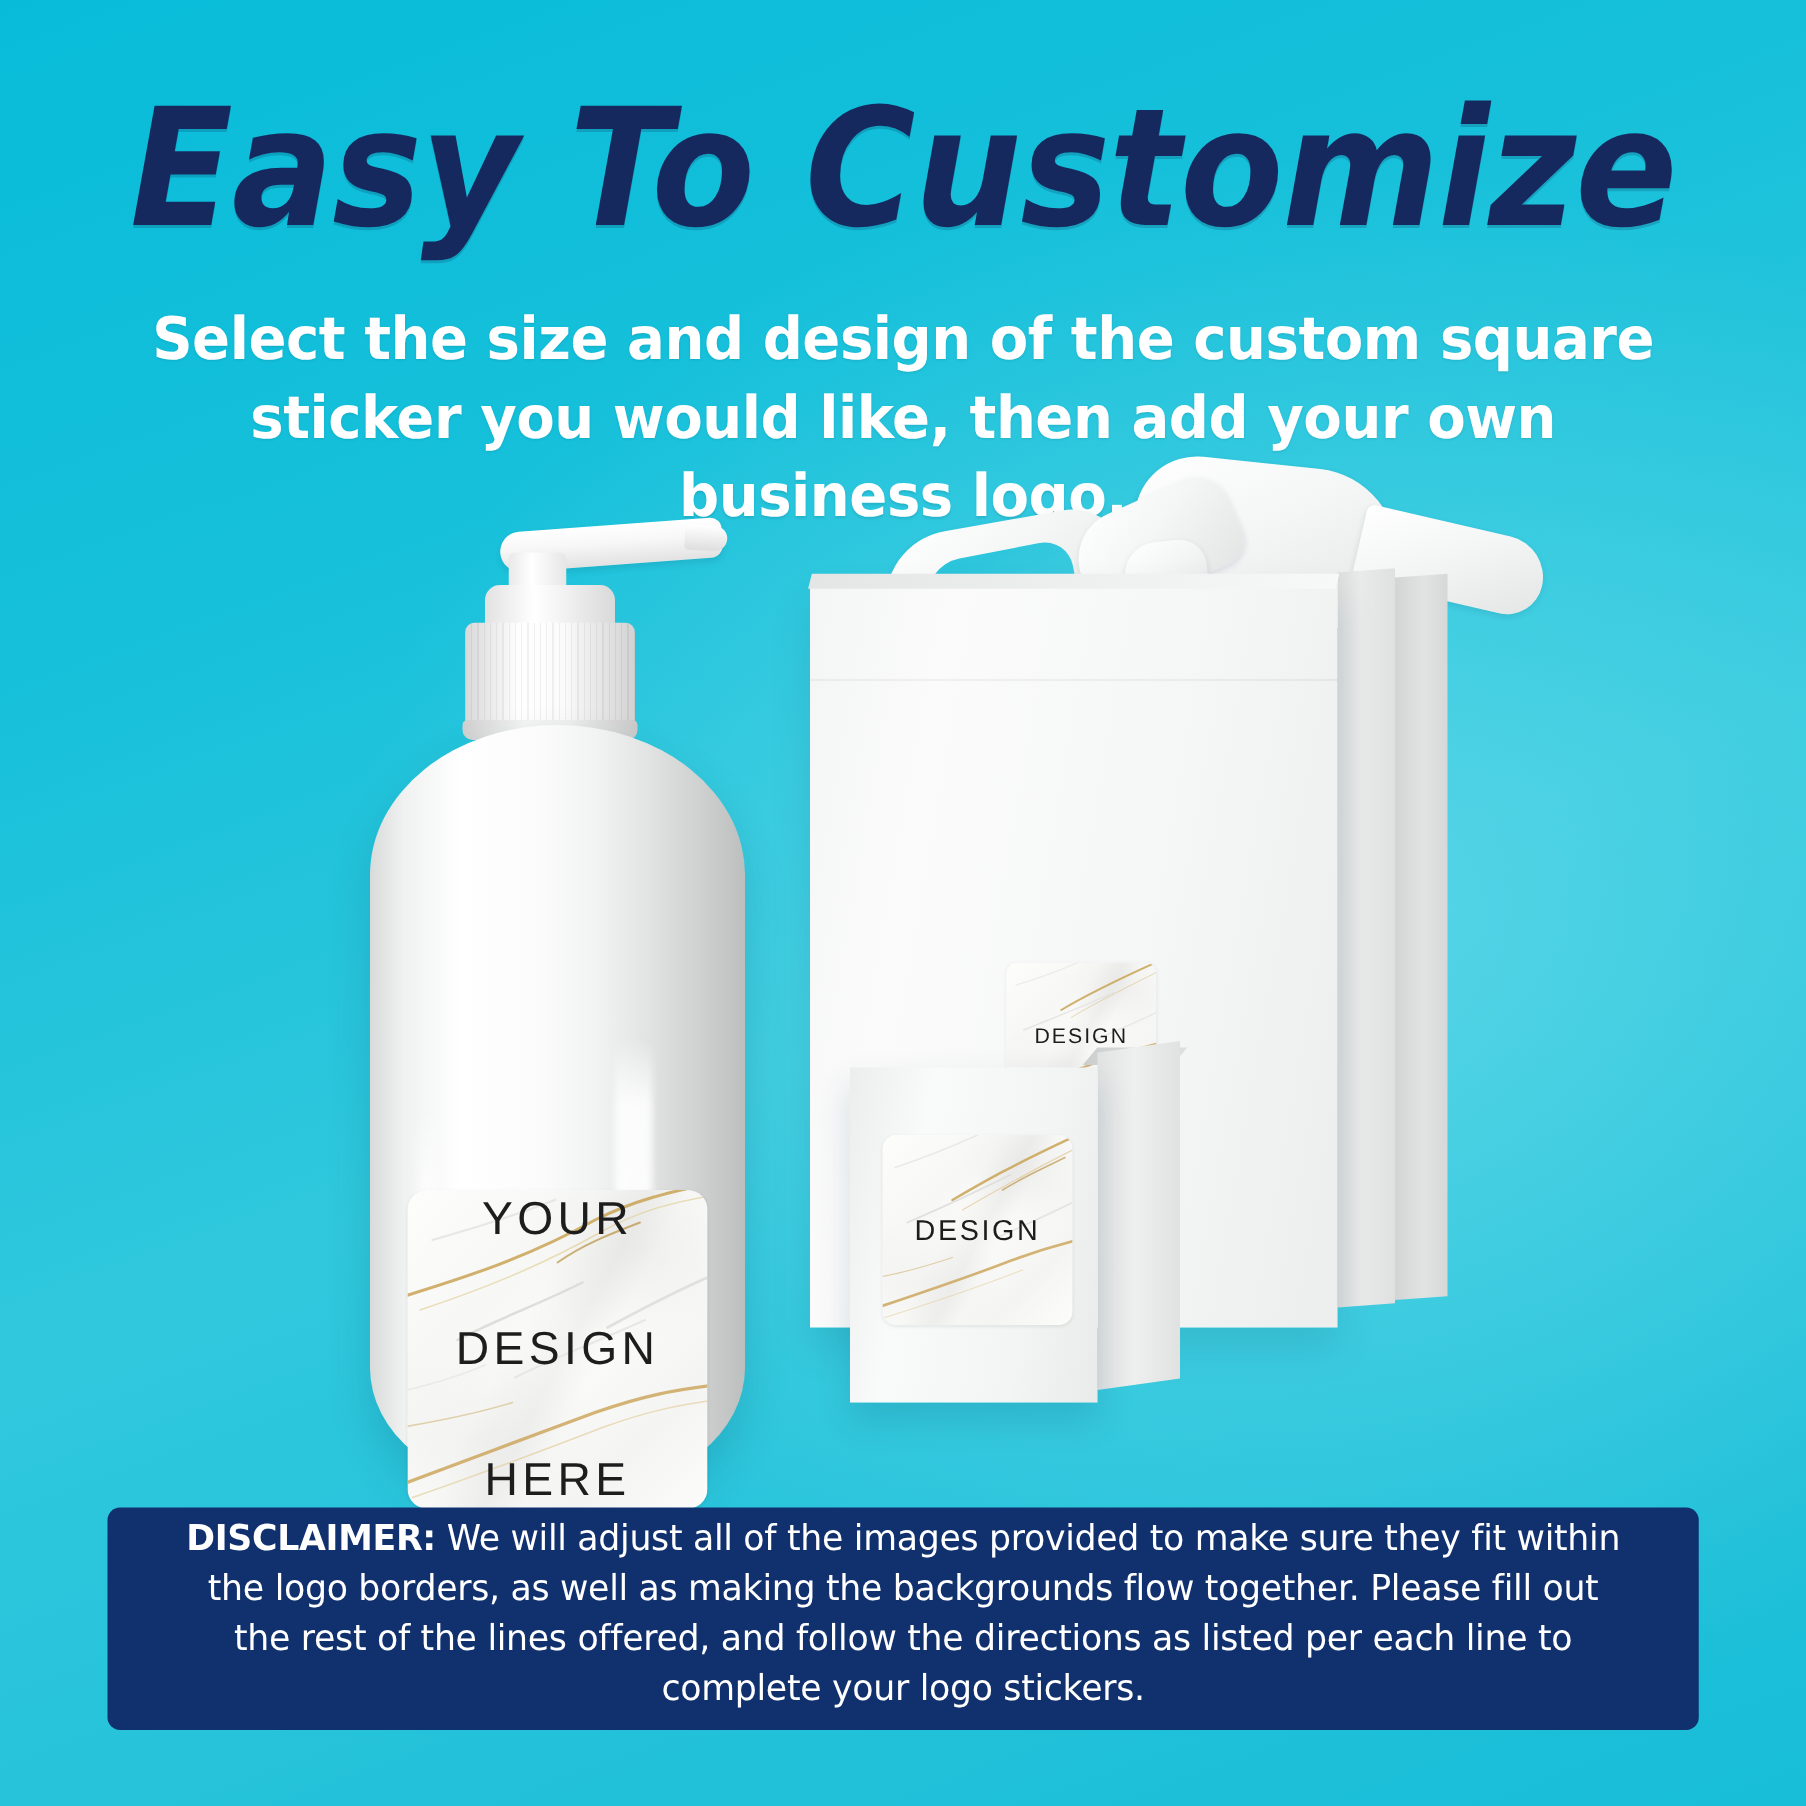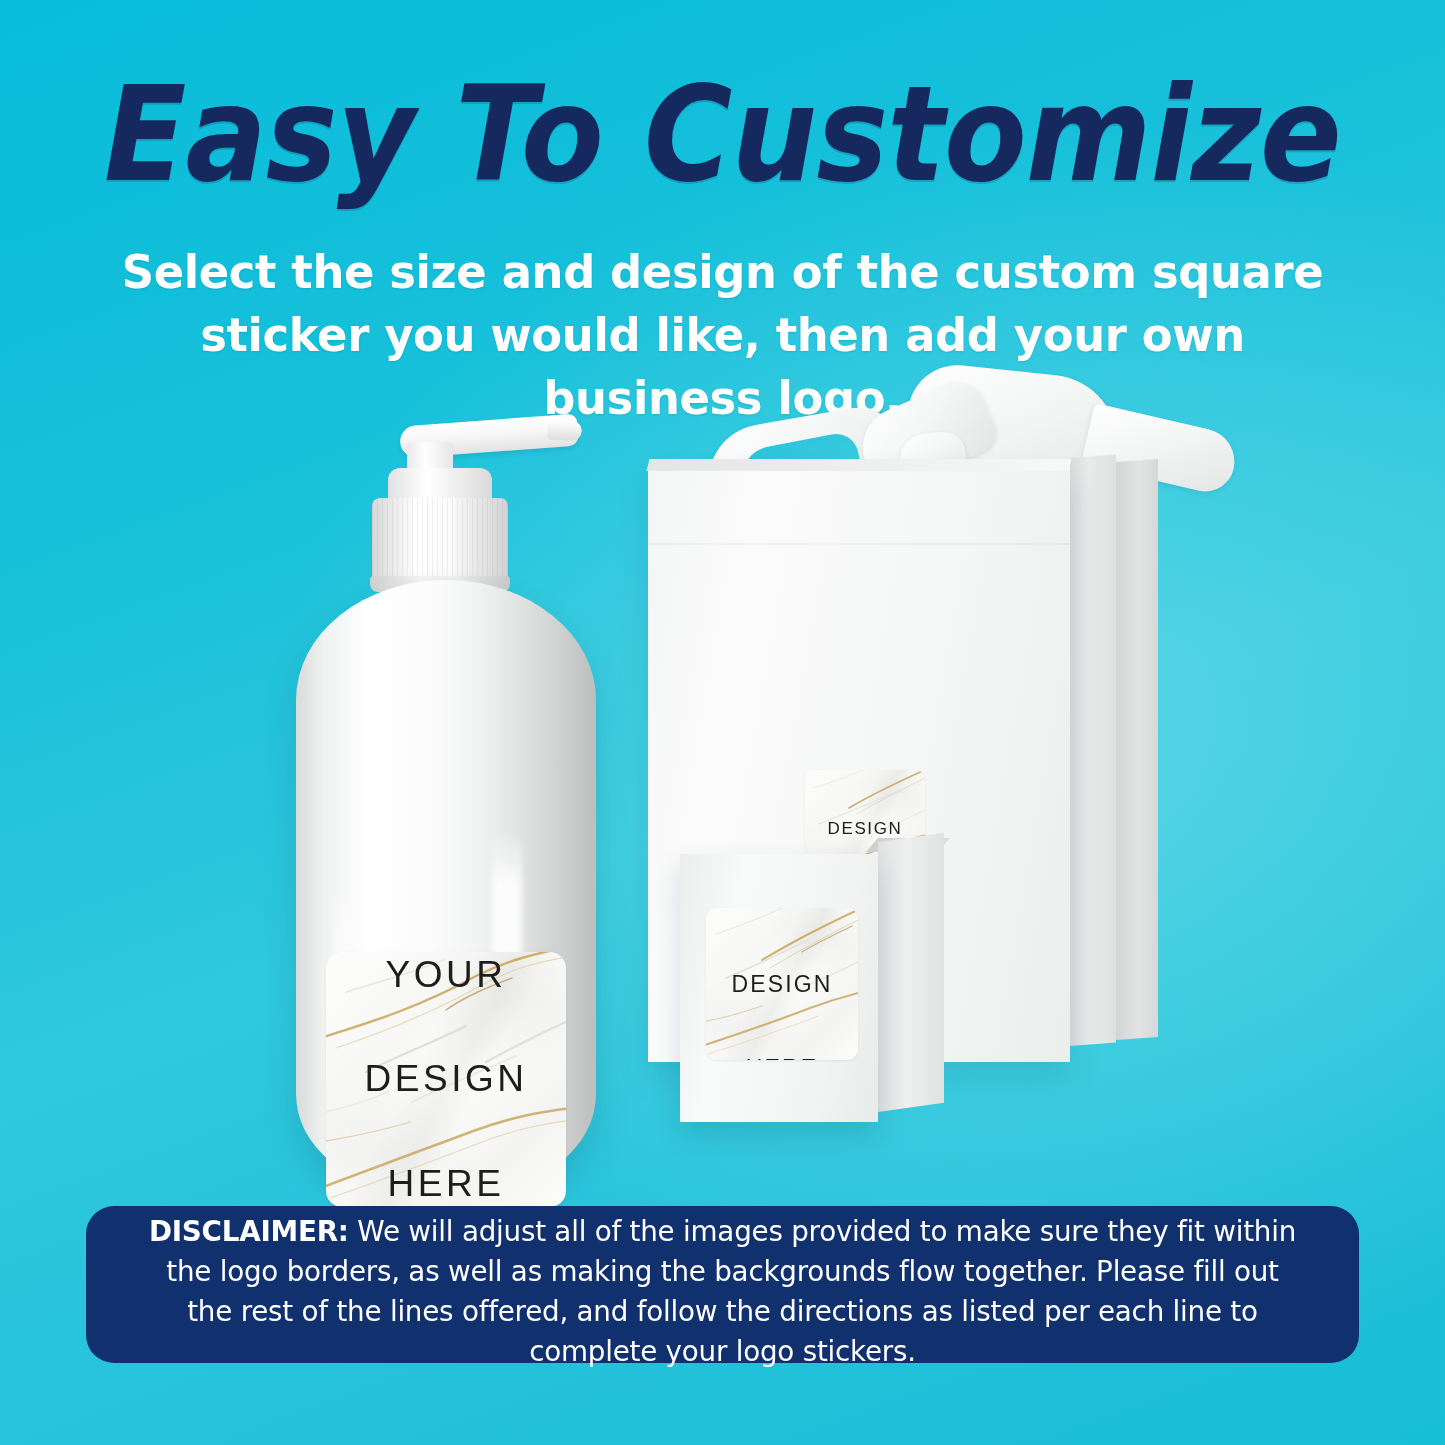--- a/index.html
+++ b/index.html
@@ -221,24 +221,24 @@
   }
   .sb-sticker{
     position:absolute; left:26px; top:66px; width:152px; height:152px;
     border-radius:11px;
   }
   .sb-sticker .mtext{ font-size:23px; line-height:1.6; letter-spacing:2.1px; }
 
   
   .disclaimer{
     position:absolute;
-    left:86px; top:1206px; width:1273px; height:157px;
+    left:86px; top:1206px; width:1273px; height:178px;
     background:#10306e;
-    border-radius:28px;
-    display:flex; align-items:flex-start; justify-content:center;
+    border-radius:10px;
+    display:flex; align-items:center; justify-content:center;
     padding:6px 42px 14px 42px;
   }
   .disclaimer p{
     color:#ffffff;
     font-family:"DejaVu Sans", sans-serif;
     font-size:28.5px;
     font-weight:400;
     line-height:1.40;
     text-align:center;
     letter-spacing:-0.25px;

